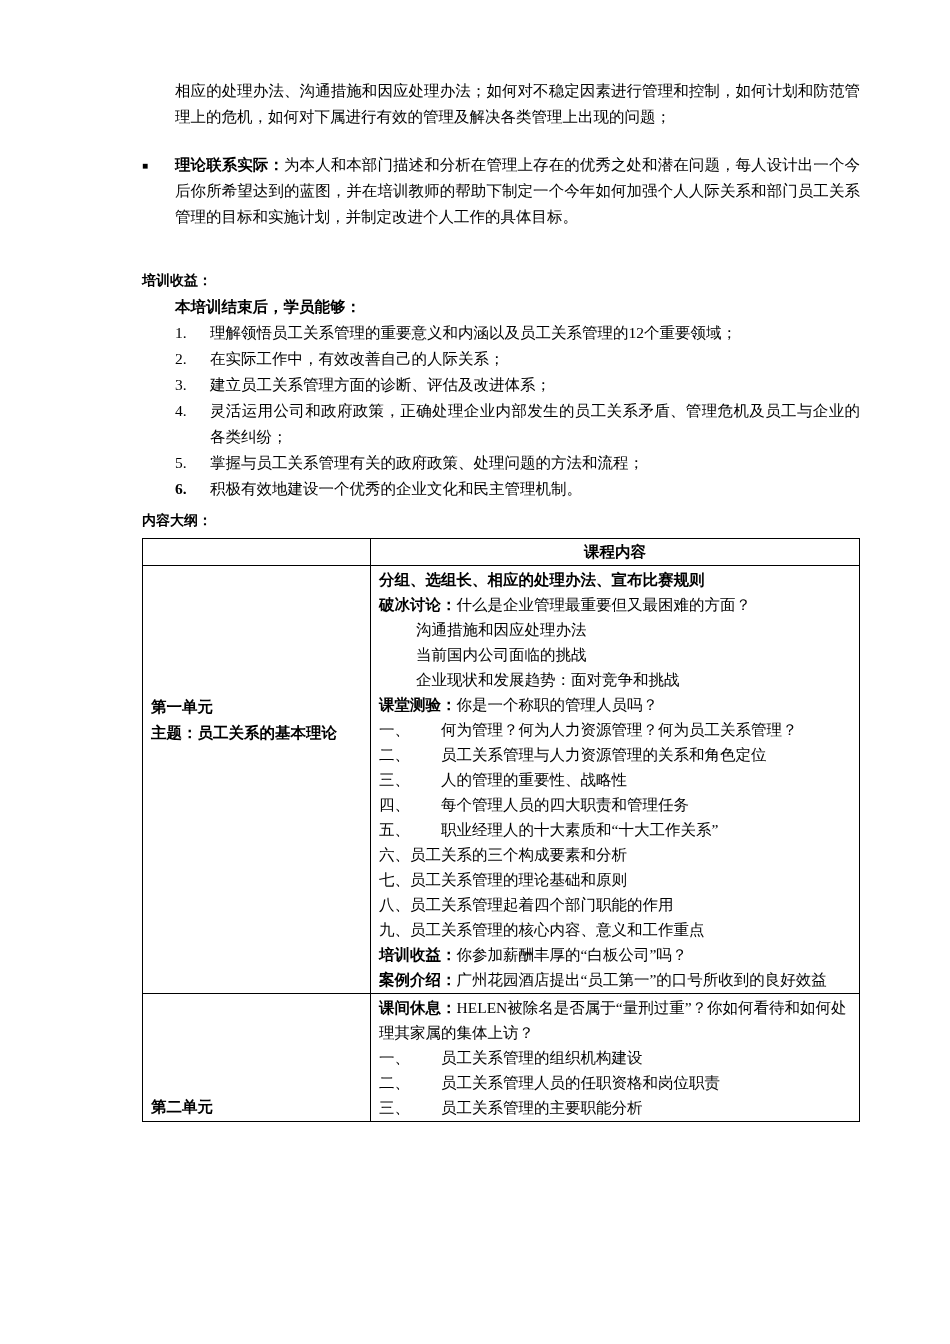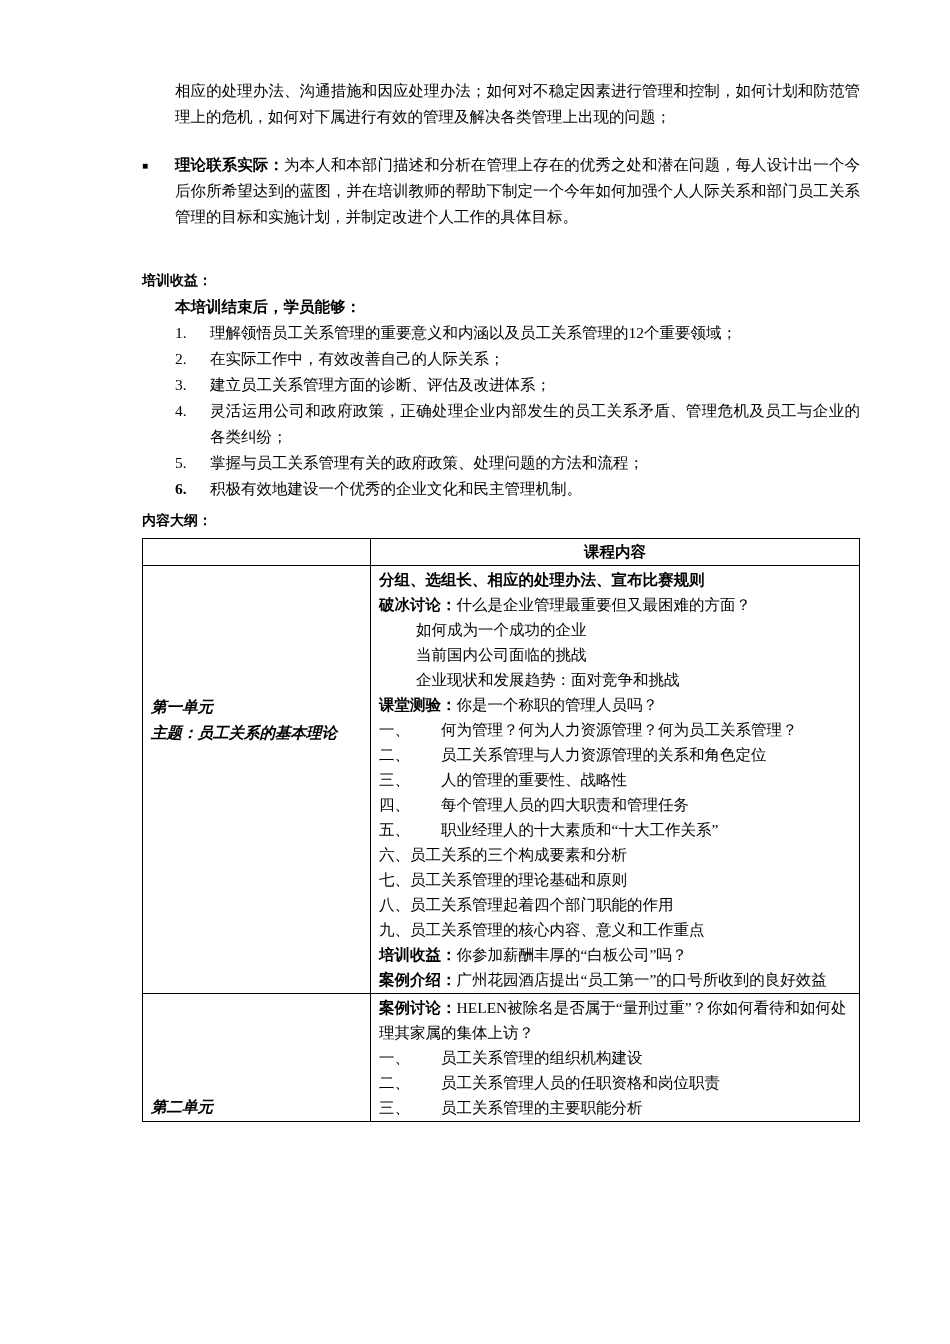--- a/index.html
+++ b/index.html
@@ -26,21 +26,21 @@
   .flex { display:flex; }
   .num { flex:0 0 35px; }
   .num.b { font-weight:bold; }
   .itxt { flex:1; text-align:justify; }
   table.outline-table {
     width:718px; border-collapse:collapse; table-layout:fixed; margin-top:4px;
   }
   table.outline-table td {
     border:1px solid #000; vertical-align:top; padding:1px 8px; font-size:15.5px;
   }
-  .col-left { width:228px;font-style:italic; }
+  .col-left { width:228px; }
   .center { text-align:center; }
   td.hdr { height:26px; line-height:24px; }
   .content-cell .line { line-height:25px; }
   .content-cell .ind1 { padding-left:37px; }
   .unit-cell { font-weight:bold; line-height:26px; }
   .unit-cell.u1 { padding-top:128px; }
   .unit-cell.u2 { padding-top:100px; }
   td.break-cell { height:26px; line-height:24px; }
   b { font-weight:bold; }
 </style>
@@ -94,21 +94,21 @@
       <td class="center hdr"><b>课程内容</b></td>
     </tr>
     <tr>
       <td class="col-left unit-cell u1">
         <div>第一单元</div>
         <div>主题：员工关系的基本理论</div>
       </td>
       <td class="content-cell">
             <div class="line"><b>分组、选组长、相应的处理办法、宣布比赛规则</b></div>
             <div class="line"><b>破冰讨论：</b><span>什么是企业管理最重要但又最困难的方面？</span></div>
-            <div class="line ind1"><span>如何成为一个成功的企业</span></div>
+            <div class="line ind1"><span>沟通措施和因应处理办法</span></div>
             <div class="line ind1"><span>当前国内公司面临的挑战</span></div>
             <div class="line ind1"><span>企业现状和发展趋势：面对竞争和挑战</span></div>
             <div class="line"><b>课堂测验：</b><span>你是一个称职的管理人员吗？</span></div>
             <div class="line"><span>一、　　何为管理？何为人力资源管理？何为员工关系管理？</span></div>
             <div class="line"><span>二、　　员工关系管理与人力资源管理的关系和角色定位</span></div>
             <div class="line"><span>三、　　人的管理的重要性、战略性</span></div>
             <div class="line"><span>四、　　每个管理人员的四大职责和管理任务</span></div>
             <div class="line"><span>五、　　职业经理人的十大素质和“十大工作关系”</span></div>
             <div class="line"><span>六、员工关系的三个构成要素和分析</span></div>
             <div class="line"><span>七、员工关系管理的理论基础和原则</span></div>
@@ -116,21 +116,21 @@
             <div class="line"><span>九、员工关系管理的核心内容、意义和工作重点</span></div>
             <div class="line"><b>培训收益：</b><span>你参加薪酬丰厚的“白板公司”吗？</span></div>
             <div class="line"><b>案例介绍：</b><span>广州花园酒店提出“员工第一”的口号所收到的良好效益</span></div>
           </td>
     </tr>
     <tr>
       <td class="col-left unit-cell u2">
         <div>第二单元</div>
       </td>
       <td class="content-cell">
-            <div class="line"><b>案例讨论：</b><span>HELEN被除名是否属于“量刑过重”？你如何看待和如何处理其家属的集体上访？</span></div>
+            <div class="line"><b>课间休息：</b><span>HELEN被除名是否属于“量刑过重”？你如何看待和如何处理其家属的集体上访？</span></div>
             <div class="line"><span>一、　　员工关系管理的组织机构建设</span></div>
             <div class="line"><span>二、　　员工关系管理人员的任职资格和岗位职责</span></div>
             <div class="line"><span>三、　　员工关系管理的主要职能分析</span></div>
           </td>
     </tr>
   </tbody>
     </table>
 
 </div>
 

